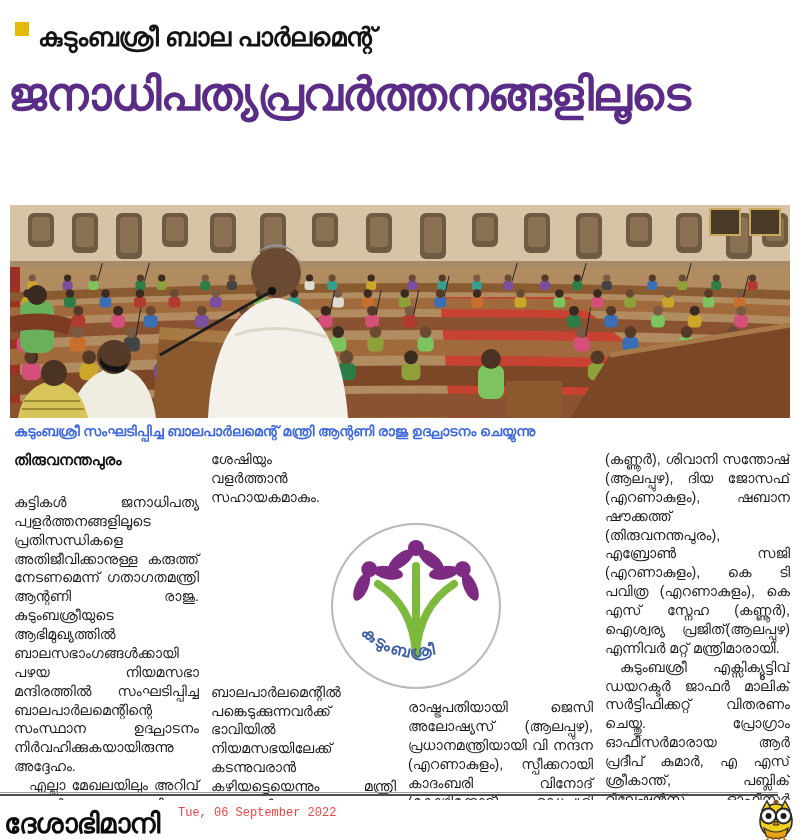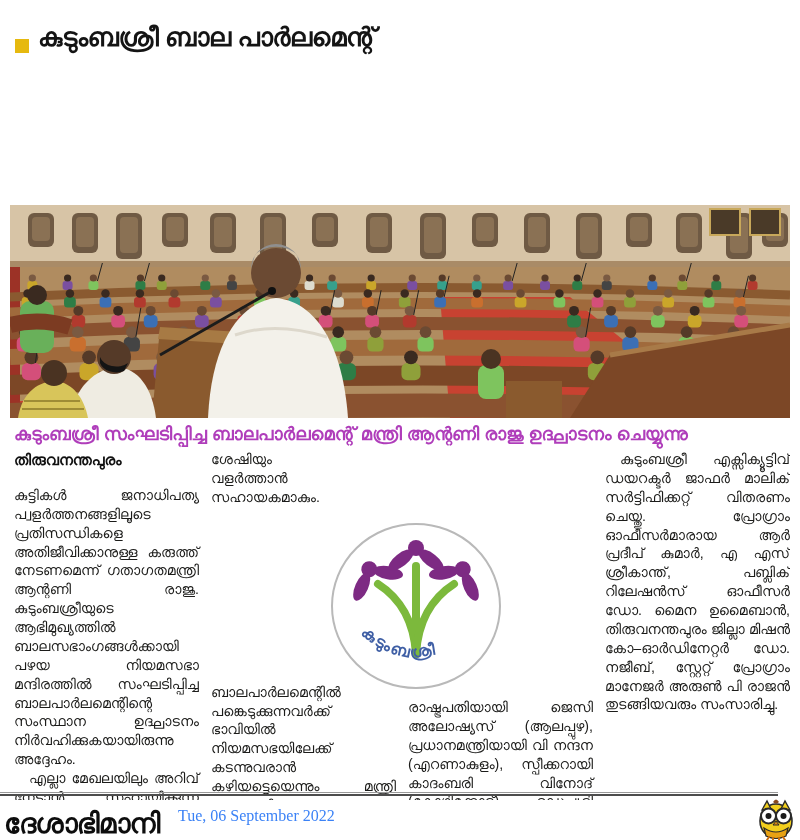--- a/index.html
+++ b/index.html
@@ -1,69 +1,70 @@
 <!DOCTYPE html>
 <html><head>
 <meta charset="utf-8">
 <style>
   * { margin:0; padding:0; box-sizing:border-box; }
   html,body { width:800px; height:840px; background:#ffffff; overflow:hidden;
               font-family:"Liberation Sans", sans-serif; }
   .page { position:relative; width:800px; height:840px; background:#fff; }
 
   
-  .kicker { position:absolute; left:15px; top:22px; display:flex; align-items:flex-end; gap:9px; }
+  .kicker { position:absolute; left:15px; top:22px; display:flex; align-items:flex-start; gap:9px; }
   .kicker .bullet { width:14px; height:14px; background:#e6b90f; display:inline-block; }
   .kicker .ktext { font-size:26px; font-weight:bold; color:#141414; letter-spacing:-0.5px; }
 
   
   .headline { position:absolute; left:8px; top:68px; width:786px; color:#5a2c87;
               font-weight:bold; font-size:46px; line-height:1.17; letter-spacing:-1px; }
 
   
   .photo { position:absolute; left:10px; top:205px; width:780px; height:213px; overflow:hidden; background:#c9b093; }
   .photo svg { display:block; }
 
-  .caption { position:absolute; left:14px; top:424px; width:770px; font-size:18px;
-             color:#a21caf; font-weight:bold; opacity:.85; }
+  .caption { position:absolute; left:14px; top:424px; width:770px; font-size:14px;
+             color:#1d4ed8; font-weight:bold; opacity:.85;font-family:Liberation Serif, serif; }
 
   
   .article { position:absolute; left:14px; top:450px; width:776px; height:362px;
              display:flex; gap:12px; overflow:hidden; }
   .col { width:185px; font-size:14.2px; line-height:1.33; color:#1c1c1a; text-align:justify; }
-  .dateline { font-weight:bold; font-size:15px; margin-bottom:16px; color:#111; }
+  .dateline { font-weight:bold; font-size:15px; margin-bottom:23px; color:#111; }
   .col p { margin:0; }
   .col p.indent { text-indent:15px; }
   .spacer-r { float:right; width:72px; height:160px; margin-top:72px; shape-outside:inset(0); }
   .spacer-l { float:left; width:104px; height:170px; margin-top:78px; shape-outside:inset(0); }
 
   
   .logo { position:absolute; left:330px; top:522px; width:172px; height:168px; }
 
   
   .footer-rule { position:absolute; left:0; top:792px; width:778px; height:4px;
                  border-top:1px solid #9a9a9a; border-bottom:2px solid #4d4d4d; }
   .footer { position:absolute; left:0; top:800px; width:800px; height:40px; background:#fff;text-align:center; }
   .masthead { position:absolute; left:4px; top:8px; font-size:28px; font-weight:800;
               color:#0d0d0d; letter-spacing:-1px; }
-  .meta { position:absolute; left:178px; top:6px; font-family:Liberation Serif, serif;
-          font-size:16px; line-height:1.3; color:#3b82f6; white-space:nowrap; }
+  .meta { position:absolute; left:178px; top:6px; font-family:Liberation Mono, monospace;
+          font-size:12px; line-height:1.3; color:#ef4444; white-space:nowrap; }
   .owl { position:absolute; right:2px; top:-6px; width:44px; height:46px; }
 </style>
 </head>
 <body>
 
 <div class="page">
 
   <div class="kicker">
     <span class="bullet"></span>
     <span class="ktext">കുടുംബശ്രീ ബാല പാർലമെന്റ്</span>
   </div>
 
   <div class="headline">
+    <div>ജനാധിപത്യപ്രവർത്തനങ്ങളിലൂടെ</div>
   </div>
 
   <div class="photo">
     <svg id="photo-svg" width="780" height="213" viewBox="0 0 780 213">
         <rect x="0" y="0" width="780" height="213" fill="#cdb795"></rect>
         <rect x="0" y="0" width="780" height="58" fill="#d7c4a6"></rect>
         <rect x="0" y="56" width="780" height="6" fill="#a98b67"></rect>
         <rect x="18" y="8" width="26" height="34" rx="6" fill="#6f5a44"></rect>
         <rect x="22" y="12" width="18" height="24" rx="4" fill="#8a7154"></rect>
         <rect x="62" y="8" width="26" height="40" rx="6" fill="#6f5a44"></rect>
@@ -317,20 +318,21 @@
     <div class="col">
       <div class="spacer-r"></div>
       <p>ശേഷിയും വളർത്താൻ സഹായകമാകും. ബാലപാർലമെന്റിൽ പങ്കെടുക്കുന്നവർക്ക് ഭാവിയിൽ നിയമസഭയിലേക്ക് കടന്നുവരാൻ കഴിയട്ടെയെന്നും മന്ത്രി ആശംസിച്ചു.</p>
 
     </div>
     <div class="col">
       <div class="spacer-l"></div>
       <p>രാഷ്ട്രപതിയായി ജെസി അലോഷ്യസ് (ആലപ്പുഴ), പ്രധാനമന്ത്രിയായി വി നന്ദന (എറണാകുളം), സ്പീക്കറായി കാദംബരി വിനോദ് (കോഴിക്കോട്), ഡെപ്യൂട്ടി സ്പീക്കറായി ആരോമൽ ജയകുമാർ (ആലപ്പുഴ), പ്രതിപക്ഷ നേതാവായി സയൻ സജി (മലപ്പുറം)എന്നിവർ പങ്കെടുത്തു. വി എസ് അഭിജിത്, സി പി കൃഷ്ണേന്ദു എന്നിവർ യഥാക്രമം ധനമന്ത്രിയും പാർലമെന്ററികാര്യ മന്ത്രിയുമായി. കെ അഭിനന്ദ് (എറണാകുളം), എ ആദിൽ (ആലപ്പുഴ), ഫാത്തിമ ദുഹൈഫ</p>
     </div>
     <div class="col">
+      <p>(കണ്ണൂർ), ശിവാനി സന്തോഷ് (ആലപ്പുഴ), ദിയ ജോസഫ് (എറണാകുളം), ഷബാന ഷൗക്കത്ത് (തിരുവനന്തപുരം), എബ്രോൺ സജി (എറണാകുളം), കെ ടി പവിത്ര (എറണാകുളം), കെ എസ് സ്നേഹ (കണ്ണൂർ), ഐശ്വര്യ പ്രജിത്(ആലപ്പുഴ) എന്നിവർ മറ്റ് മന്ത്രിമാരായി.</p>
       <p class="indent">കുടുംബശ്രീ എക്സിക്യൂട്ടിവ് ഡയറക്ടർ ജാഫർ മാലിക് സർട്ടിഫിക്കറ്റ് വിതരണം ചെയ്തു. പ്രോഗ്രാം ഓഫീസർമാരായ ആർ പ്രദീപ് കുമാർ, എ എസ് ശ്രീകാന്ത്, പബ്ലിക് റിലേഷൻസ് ഓഫീസർ ഡോ. മൈന ഉമൈബാൻ, തിരുവനന്തപുരം ജില്ലാ മിഷൻ കോ–ഓർഡിനേറ്റർ ഡോ. നജീബ്, സ്റ്റേറ്റ് പ്രോഗ്രാം മാനേജർ അരുൺ പി രാജൻ തുടങ്ങിയവരും സംസാരിച്ചു.</p>
     </div>
   </div>
 
   <div class="logo">
     <svg width="172" height="168" viewBox="0 0 172 168">
       <ellipse cx="86" cy="84" rx="84" ry="82" fill="#ffffff" stroke="#b9b9b9" stroke-width="2"></ellipse>
 
       <path d="M86,132 C84,100 70,76 48,62" fill="none" stroke="#7cb93c" stroke-width="8" stroke-linecap="round"></path>
       <path d="M86,132 C86,96 86,66 86,44" fill="none" stroke="#7cb93c" stroke-width="8" stroke-linecap="round"></path>

